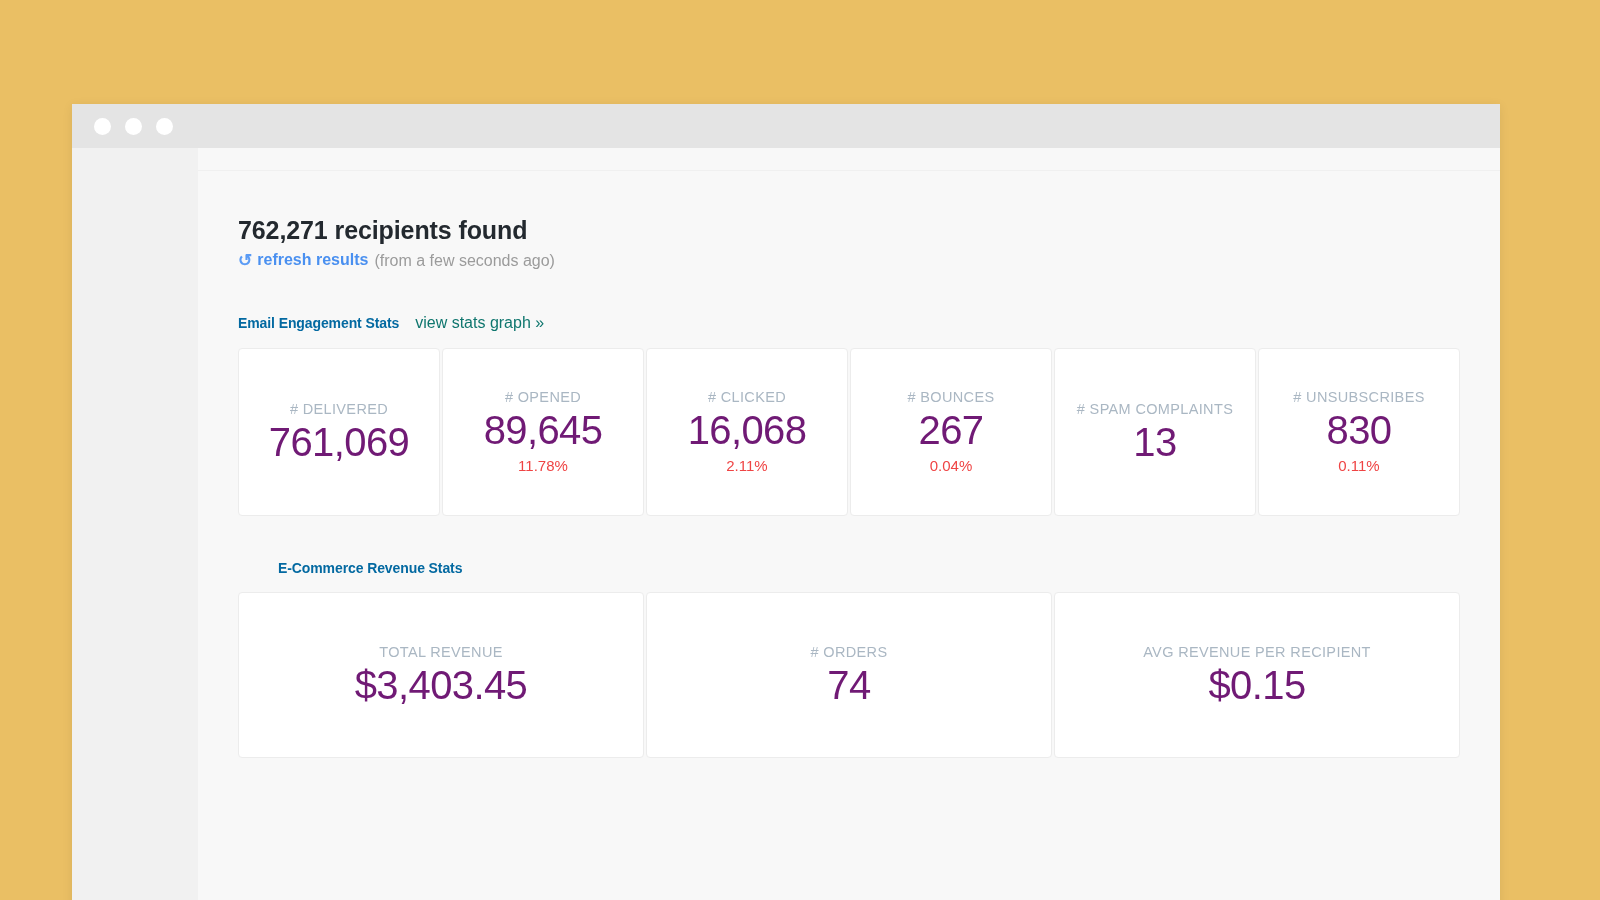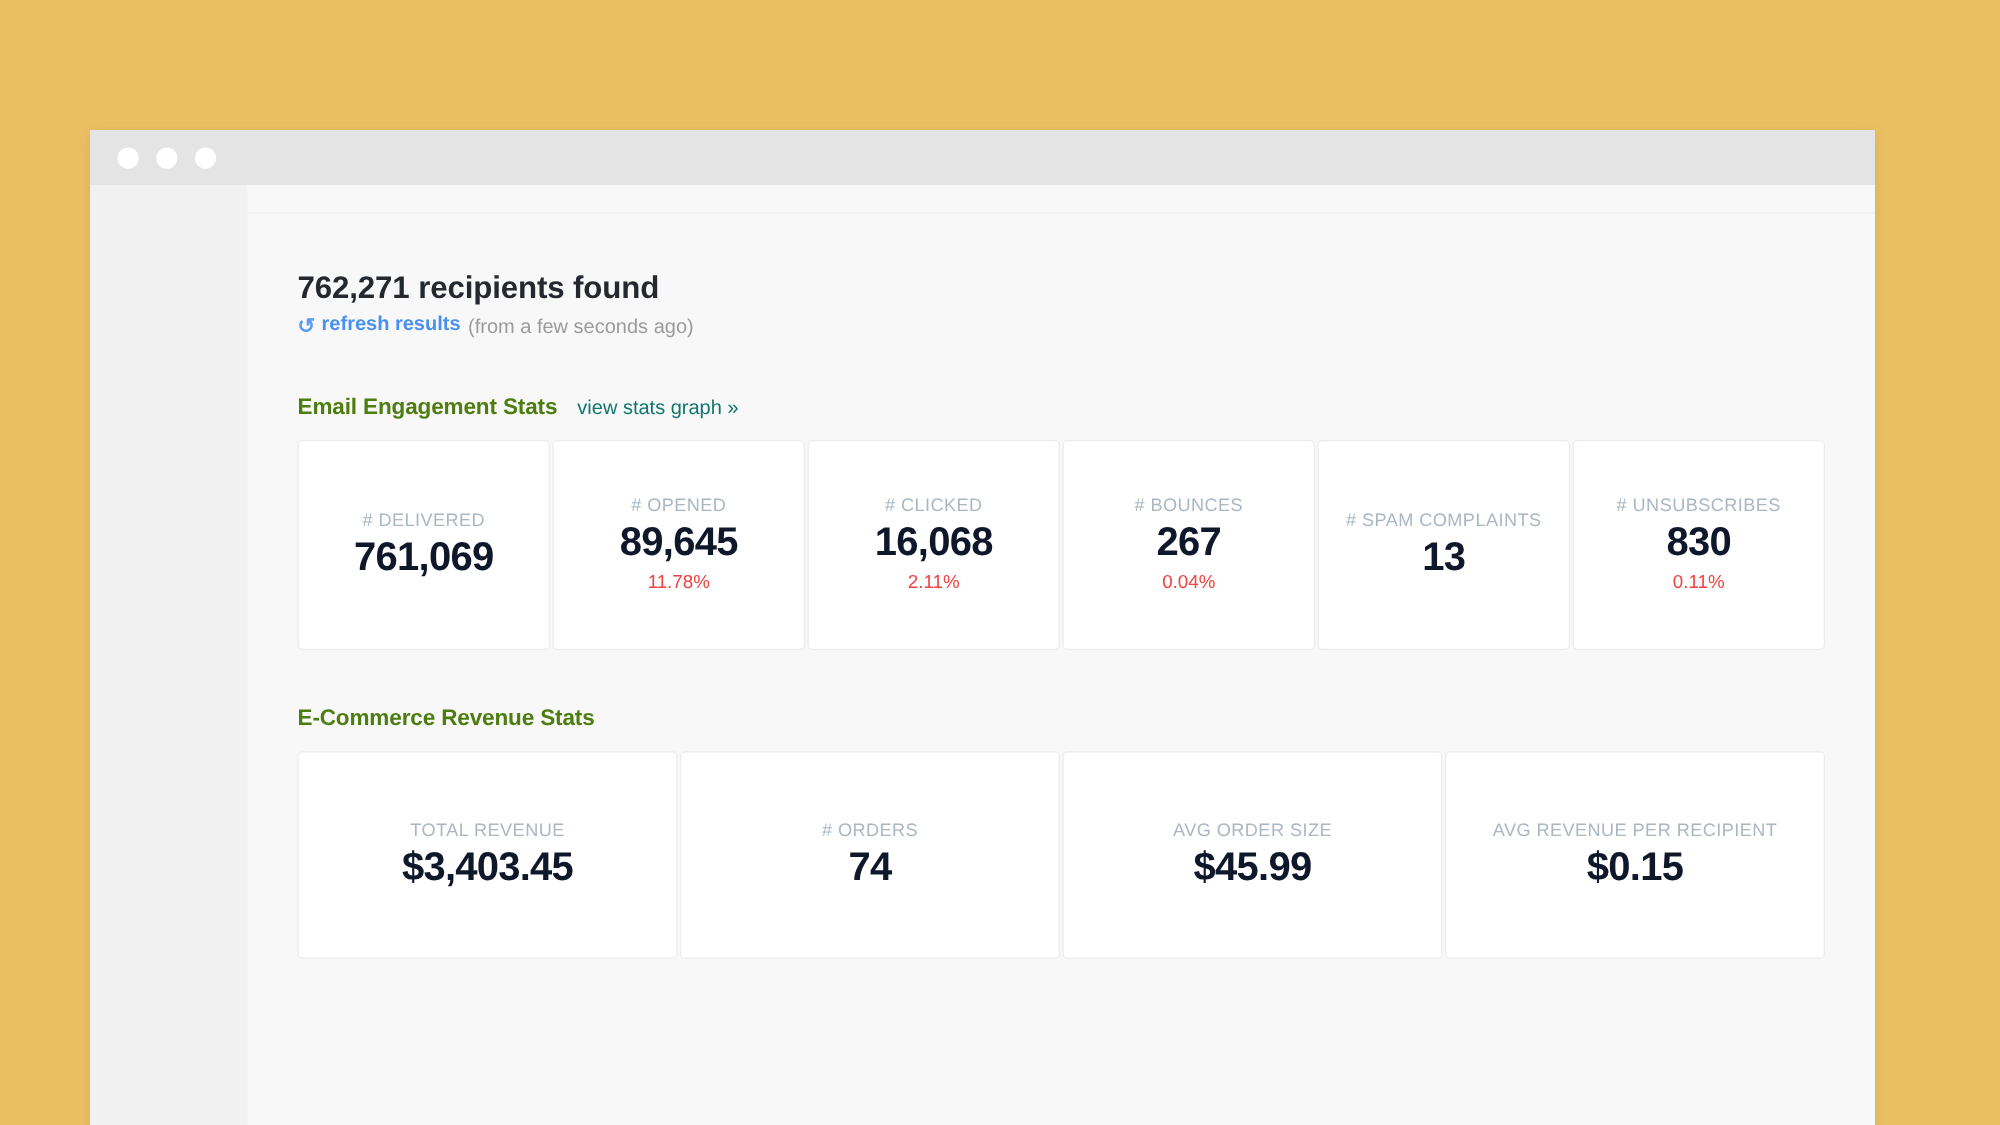--- a/index.html
+++ b/index.html
@@ -108,23 +108,23 @@
   .refresh-meta { margin-left: 6px; }
 
   .section-head {
     display: flex;
     align-items: baseline;
     gap: 16px;
     margin-top: 44px;
     margin-bottom: 16px;
   }
   .section-title {
-    font-size: 18px;
+    font-size: 14px;
     font-weight: bold;
-    color: #4d7c0f;
+    color: #0369a1;
     letter-spacing: -0.1px;
   }
   .section-link {
     font-size: 16px;
     color: #0f766e;
     text-decoration: none;
     cursor: pointer;
   }
 
   .cards-row {
@@ -148,38 +148,38 @@
     height: 166px;
   }
   .card-label {
     font-size: 14.5px;
     color: #aab7c3;
     letter-spacing: 0.35px;
     white-space: nowrap;
     text-align: center;
   }
   .card-value {
-    font-size: 32px;
-    font-weight: bold;
-    color: #0f172a;
+    font-size: 40px;
+    font-weight: normal;
+    color: #701a75;
     letter-spacing: -0.6px;
     margin-top: 4px;
     line-height: 1.05;
     white-space: nowrap;
   }
   .card-pct {
     font-size: 15px;
     color: #ef4444;
     margin-top: 6px;
     white-space: nowrap;
   }
   .card-pct:empty { display: none; }
 
   .revenue-section { margin-top: 42px; }
-  .revenue-section .section-head { margin-bottom: 16px; }
+  .revenue-section .section-head { margin-bottom: 16px; margin-left: 40px; }
 </style>
 </head>
 <body>
 
 <div class="browser-window">
 
   <div class="title-bar">
     <span class="dot"></span>
     <span class="dot"></span>
     <span class="dot"></span>
@@ -249,24 +249,20 @@
         <div class="cards-row revenue">
           <div class="stat-card">
             <div class="card-label">TOTAL REVENUE</div>
             <div class="card-value">$3,403.45</div>
           </div>
           <div class="stat-card">
             <div class="card-label"># ORDERS</div>
             <div class="card-value">74</div>
           </div>
           <div class="stat-card">
-            <div class="card-label">AVG ORDER SIZE</div>
-            <div class="card-value">$45.99</div>
-          </div>
-          <div class="stat-card">
             <div class="card-label">AVG REVENUE PER RECIPIENT</div>
             <div class="card-value">$0.15</div>
           </div>
         </div>
       </div>
 
     </div>
   </div>
 </div>
 

